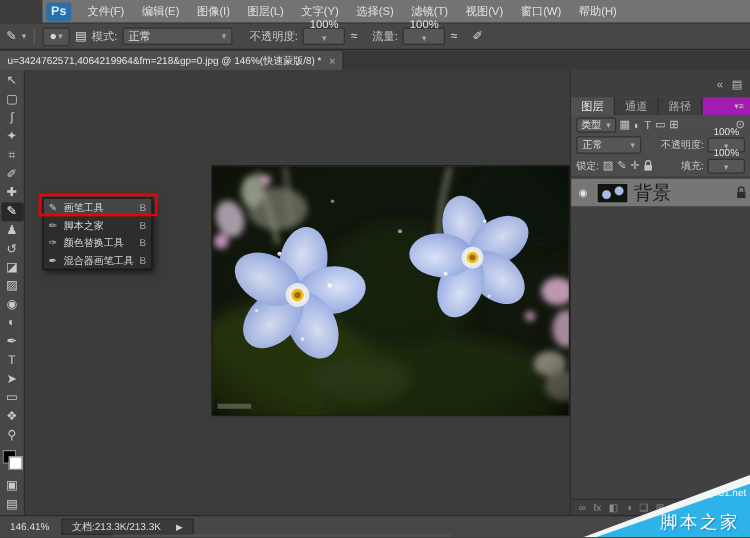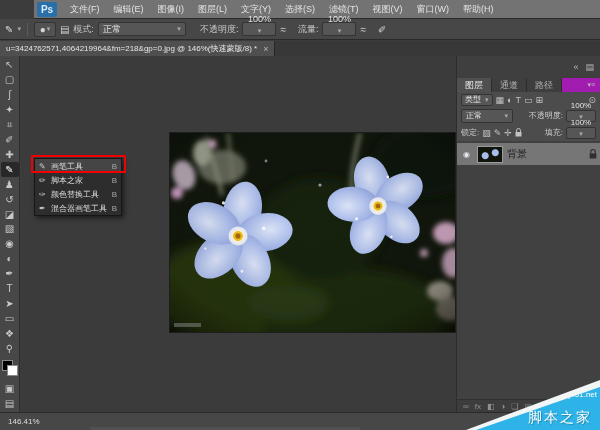--- a/index.html
+++ b/index.html
@@ -78,21 +78,21 @@
   .picon { font-size:9px; color:#c2c2c2; }
   .right-push { margin-left:auto; }
   .layer-list { flex:1; background:#414141; padding-top:2px; }
   .layer-row { display:flex; align-items:center; height:22px; background:#767676; color:#1d1d1d; gap:4px; padding:0 3px; }
   .eye-cell { width:13px; text-align:center; color:#e8e8e8; font-size:8px; }
   .layer-thumb { width:26px; height:17px; border:1px solid #9b9b9b;
     background:
       radial-gradient(circle at 30% 58%, #aabcec 0 3px, rgba(170,188,236,0) 4px),
       radial-gradient(circle at 72% 38%, #aabcec 0 3px, rgba(170,188,236,0) 4px),
       #0f150a; }
-  .layer-name { flex:1; font-size:10px; }
+  .layer-name { flex:1; font-size:15px; }
   .panel-bottom { height:13px; background:#3c3c3c; border-top:1px solid #2d2d2d; display:flex;
                   align-items:center; gap:6px; padding:0 6px; color:#9d9d9d; font-size:8px; opacity:.85; }
 
   
   .statusbar { position:absolute; left:0; right:0; bottom:0; height:18px; background:#474747;
                border-top:1px solid #2a2a2a; display:flex; align-items:center; gap:9px;
                font-size:8px; color:#dedede; padding-left:8px; }
   .doc-inset { background:#3a3a3a; border:1px solid #2b2b2b; height:13px; display:flex;
                align-items:center; gap:12px; padding:0 8px; }
   .expand-arrow { font-size:7px; color:#cfcfcf; }
@@ -374,20 +374,24 @@
       <span>◧</span>
       <span>◑</span>
       <span>❏</span>
       <span>⊞</span>
       <span>⌦</span>
     </div>
   </div>
 
   <div class="statusbar">
     <span>146.41%</span>
+    <span class="doc-inset">
+      <span>文档:213.3K/213.3K</span>
+      <span class="expand-arrow">▶</span>
+    </span>
   </div>
   <div class="blur-strip"></div>
 
   <div class="wm-white"></div>
   <div class="wm-cyan">
     <span class="wm-site">jb51.net</span>
     <span class="wm-name">脚本之家</span>
   </div>
 
 </div>

